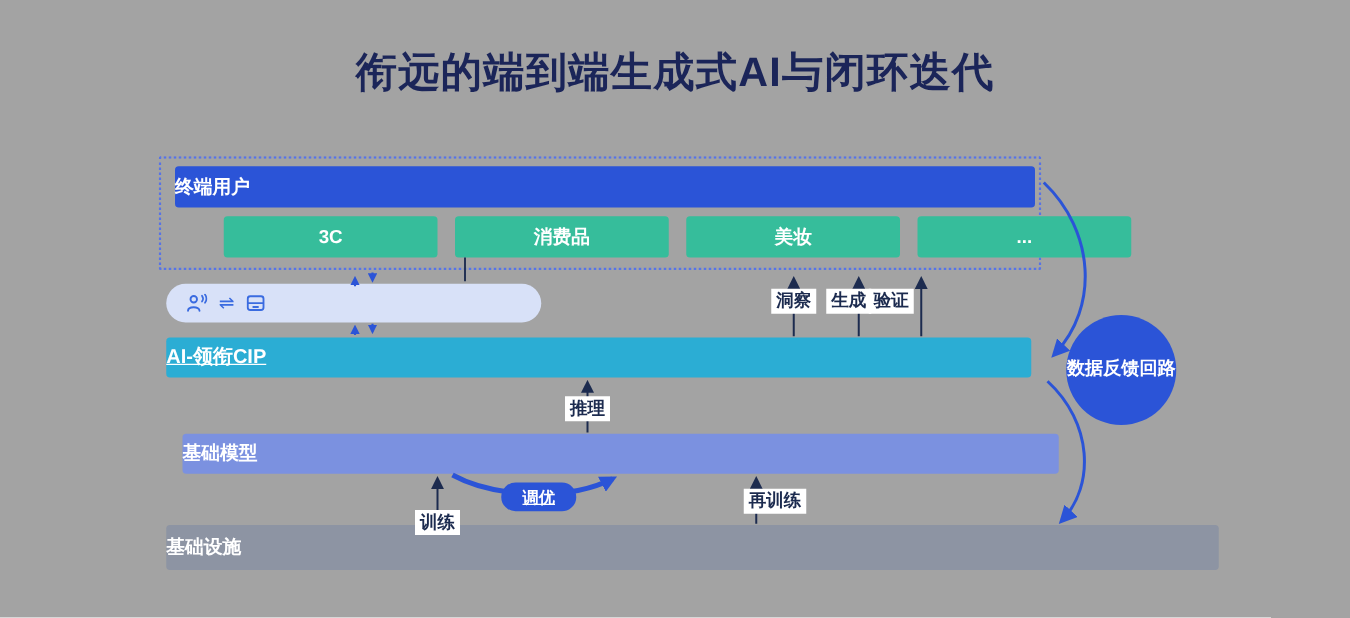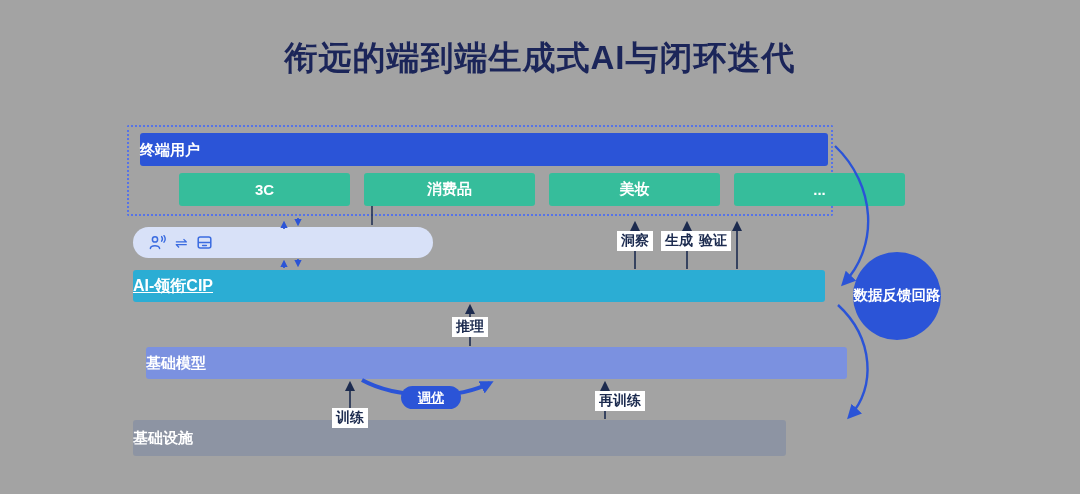--- a/index.html
+++ b/index.html
@@ -24,21 +24,21 @@
   .hmi-pill{position:absolute;left:133px;top:227px;width:300px;height:31px;
             background:var(--pill-bg);border-radius:17px;display:flex;align-items:center;
             padding:0 0 0 16px;box-sizing:border-box;gap:9px;color:var(--pill-text);
             font-size:15px;font-weight:700;z-index:1;}
   .hmi-pill .icon{display:flex;align-items:center;color:var(--pill-text);}
   .exchange{font-size:15px;font-weight:400;line-height:1;}
   .cip-bar{left:133px;top:270px;width:692px;height:32px;line-height:32px;
            font-size:16px;background:var(--teal);z-index:1;text-decoration:underline;}
   .foundation-bar{left:133px;top:347px;width:701px;height:32px;line-height:32px;
                   font-size:15px;background:var(--periwinkle);z-index:1;margin-left:13px;}
-  .infra-bar{left:133px;top:420px;width:653px;height:36px;line-height:36px;
+  .infra-bar{left:133px;top:420px;width:842px;height:36px;line-height:36px;
              font-size:15px;background:var(--gray);z-index:1;}
   .flow-label{position:absolute;transform:translateX(-50%);background:#fff;
               padding:1px 4px;font-size:14px;font-weight:700;color:var(--navy);
               white-space:nowrap;z-index:3;}
   .tune-pill{position:absolute;left:401px;top:386px;width:60px;height:23px;
              background:var(--primary-blue);border-radius:12px;color:#fff;
              font-size:13px;font-weight:700;display:flex;align-items:center;
              justify-content:center;z-index:3;text-decoration:underline;}
   .feedback-circle{position:absolute;left:853px;top:252px;width:88px;height:88px;
                    border-radius:50%;background:var(--primary-blue);color:#fff;

